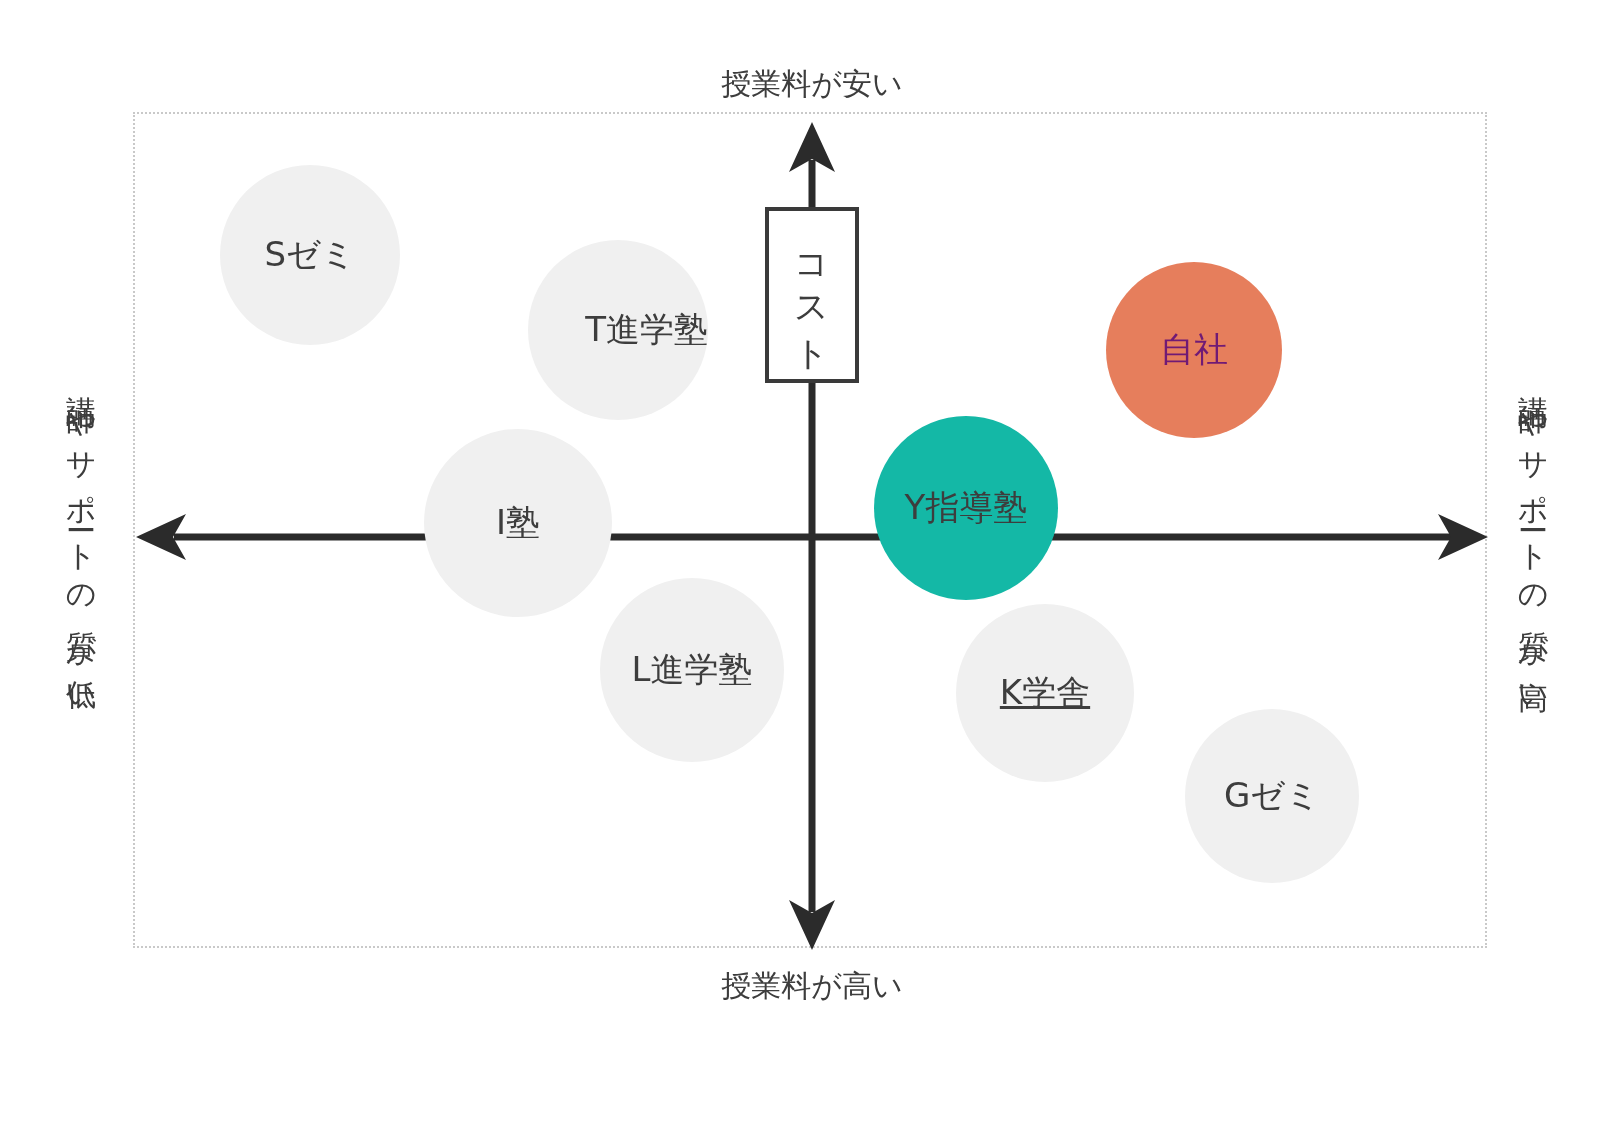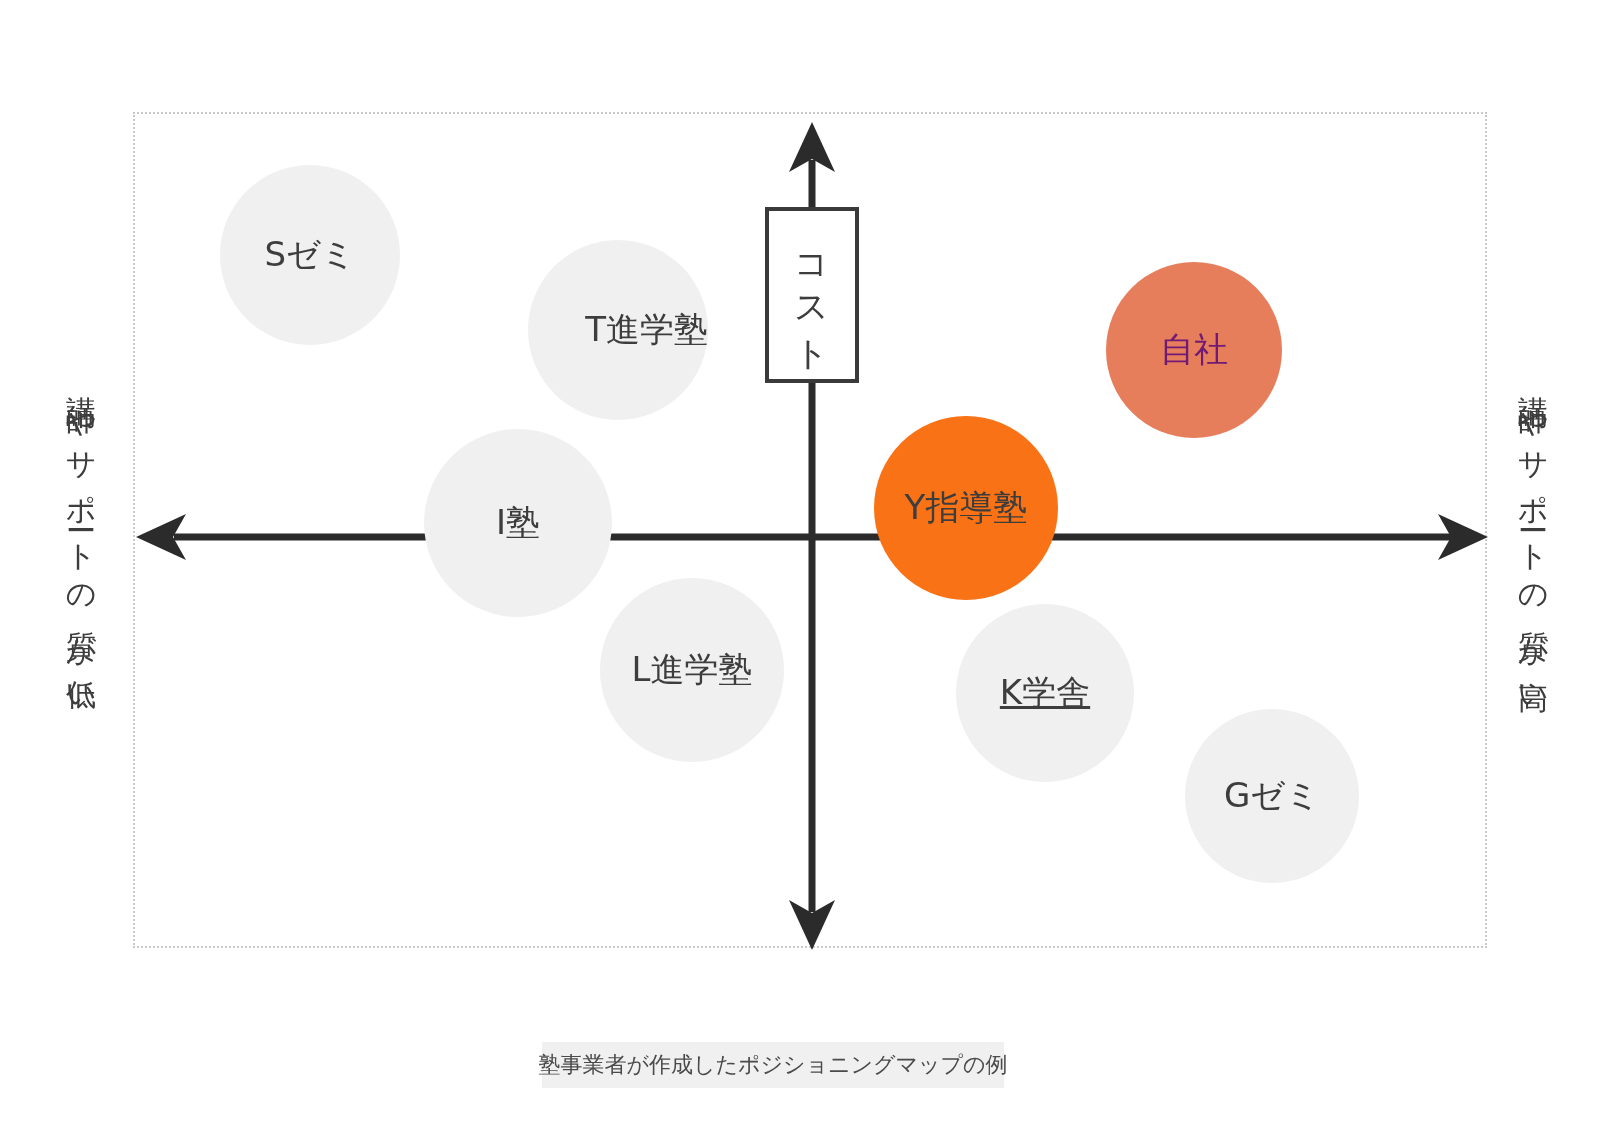--- a/index.html
+++ b/index.html
@@ -109,36 +109,37 @@
       </div>
       <div class="entity competitor" style="left: 528px; top: 240px; width: 180px; height: 180px; background: rgb(240, 240, 240); justify-content: flex-end;">
         <span>T進学塾</span>
       </div>
       <div class="entity competitor" style="left: 424px; top: 429px; width: 188px; height: 188px; background: rgb(240, 240, 240);">
         <span>I塾</span>
       </div>
       <div class="entity competitor" style="left: 600px; top: 578px; width: 184px; height: 184px; background: rgb(240, 240, 240);">
         <span>L進学塾</span>
       </div>
-      <div class="entity competitor" style="left: 874px; top: 416px; width: 184px; height: 184px; background: #f97316;">
+      <div class="entity competitor" style="left: 874px; top: 416px; width: 184px; height: 184px; background: #14b8a6;">
         <span>Y指導塾</span>
       </div>
       <div class="entity self" style="left: 1106px; top: 262px; width: 176px; height: 176px; background: rgb(230, 126, 92);">
         <span>自社</span>
       </div>
       <div class="entity competitor" style="left: 956px; top: 604px; width: 178px; height: 178px; background: rgb(240, 240, 240); text-decoration: underline;">
         <span>K学舎</span>
       </div>
       <div class="entity competitor" style="left: 1185px; top: 709px; width: 174px; height: 174px; background: rgb(240, 240, 240);">
         <span>Gゼミ</span>
       </div>
     </div>
 
   <div class="axis-name-box cost">
     <span>コスト</span>
   </div>
 
+  <div class="edge-label top">授業料が安い</div>
+  <div class="edge-label bottom">授業料が高い</div>
   <div class="edge-label left">講師やサポートの質が低い</div>
   <div class="edge-label right">講師やサポートの質が高い</div>
 
-  <div class="caption">塾事業者が作成したポジショニングマップの例</div>
 
 </div>
 
 </body></html>

